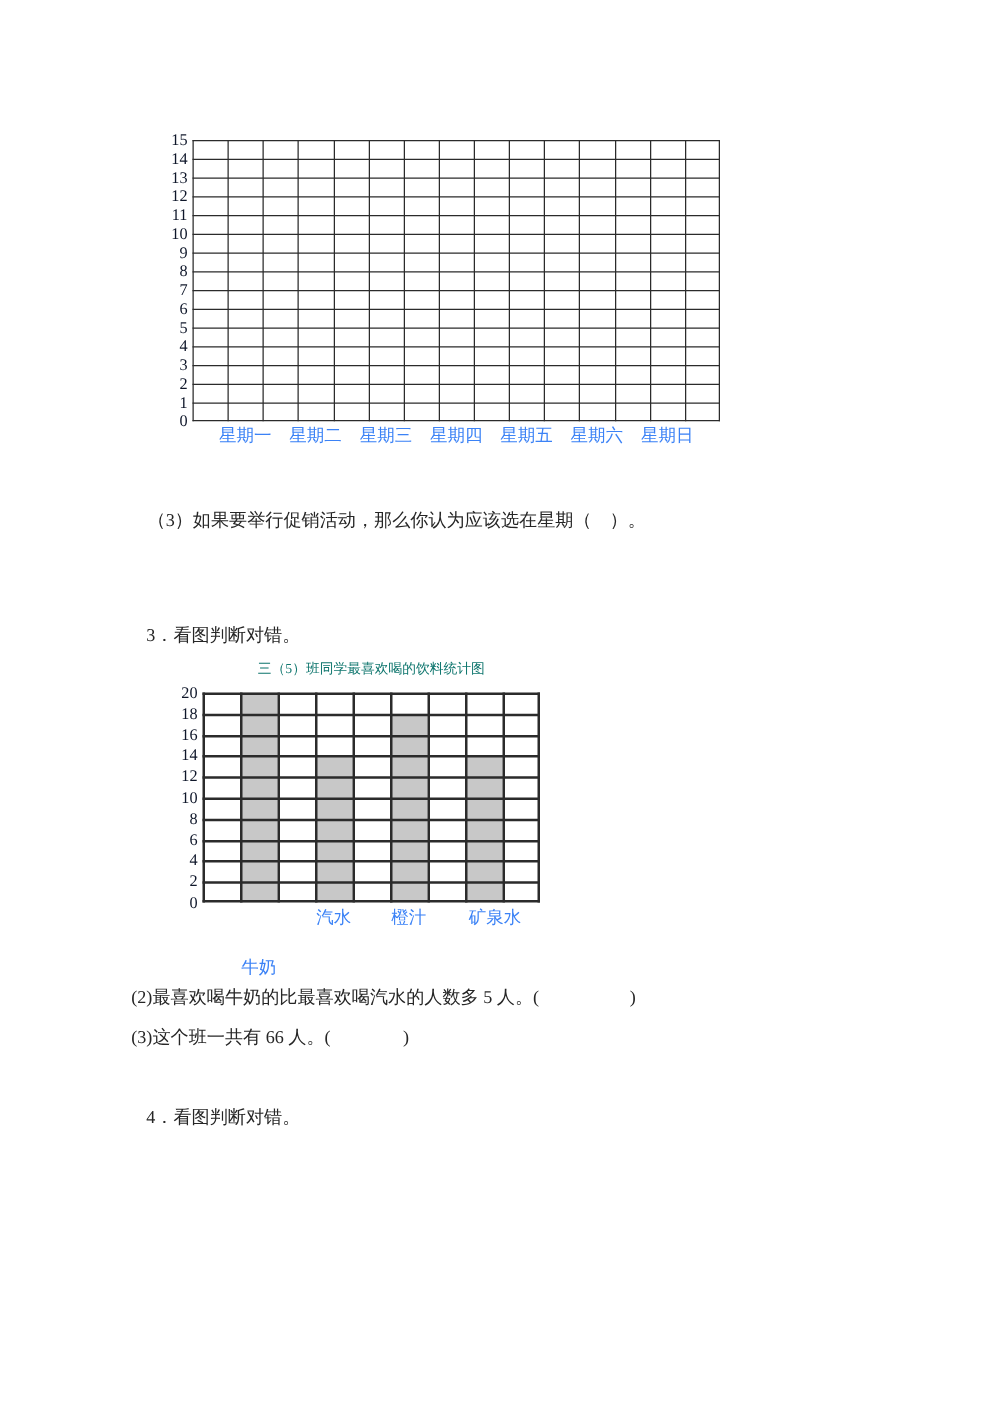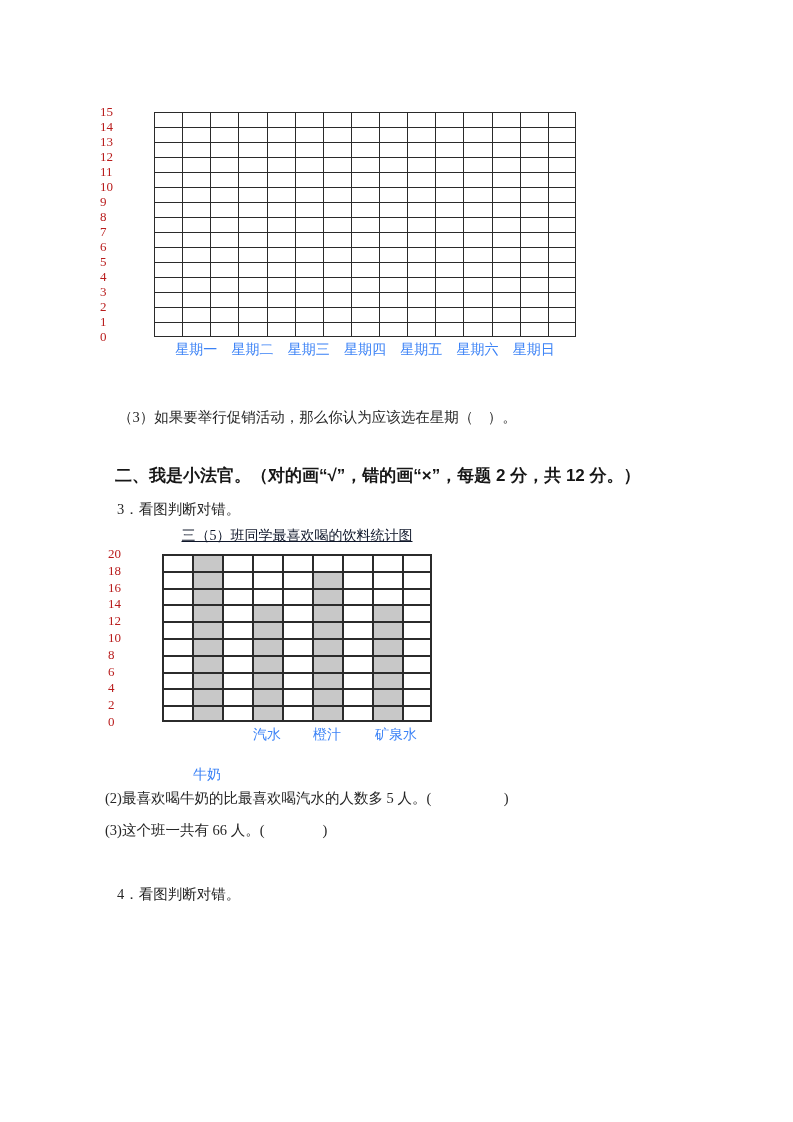--- a/index.html
+++ b/index.html
@@ -22,44 +22,43 @@
     font-size:17px;
     font-weight:bold;
     line-height:22px;
     white-space:pre;
     color:#171717;
     font-family:"Liberation Sans","DejaVu Sans",sans-serif;
   }
   .ctitle{
     position:absolute;
     transform:translateX(-50%);
-    font-size:14px;
+    font-size:11px;
     white-space:nowrap;
-    color:#0f172a;
-    text-decoration:underline;
+    color:#0f766e;
   }
   .footer{
     position:absolute;
     left:0;right:0;
     top:1068px;
     text-align:center;
     font-size:13px;
     color:#3c3c3c;
     white-space:pre;
   }
   .chart-area{position:absolute;}
   .gline{position:absolute;}
   .bar{position:absolute;}
   .ylab{
     position:absolute;
     width:50px;
-    text-align:left;
+    text-align:right;
     font-size:13px;
     line-height:16px;
-    color:#b91c1c;
+    color:#0f172a;
   }
   .xlab{
     position:absolute;
     transform:translateX(-50%);
     font-size:14px;
     line-height:18px;
     white-space:nowrap;
     color:#3b82f6;
   }
 </style>
@@ -121,21 +120,20 @@
       <div class="xlab" style="left: 98.455px; top: 229px;">星期二</div>
       <div class="xlab" style="left: 154.715px; top: 229px;">星期三</div>
       <div class="xlab" style="left: 210.975px; top: 229px;">星期四</div>
       <div class="xlab" style="left: 267.235px; top: 229px;">星期五</div>
       <div class="xlab" style="left: 323.495px; top: 229px;">星期六</div>
       <div class="xlab" style="left: 379.755px; top: 229px;">星期日</div>
     </div>
 
   <div class="tline" style="left:118px;top:407px">（3）如果要举行促销活动，那么你认为应该选在星期（　）。</div>
 
-  <div class="hline" style="left:115px;top:465px">二、我是小法官。（对的画“√”，错的画“×”，每题 2 分，共 12 分。）</div>
 
   <div class="tline" style="left:117px;top:499px">3．看图判断对错。</div>
 
   <div class="ctitle" style="left:297px;top:527px">三（5）班同学最喜欢喝的饮料统计图</div>
 
   <div class="chart-area" id="chart2" style="left:162px;top:554px;width:234px;height:168px;">
       <div class="bar" style="left: 30px; top: 0px; width: 30px; height: 168px; background: rgb(200, 200, 200);"></div>
       <div class="bar" style="left: 90px; top: 50.4px; width: 30px; height: 117.6px; background: rgb(200, 200, 200);"></div>
       <div class="bar" style="left: 150px; top: 16.8px; width: 30px; height: 151.2px; background: rgb(200, 200, 200);"></div>
       <div class="bar" style="left: 210px; top: 50.4px; width: 30px; height: 117.6px; background: rgb(200, 200, 200);"></div>

